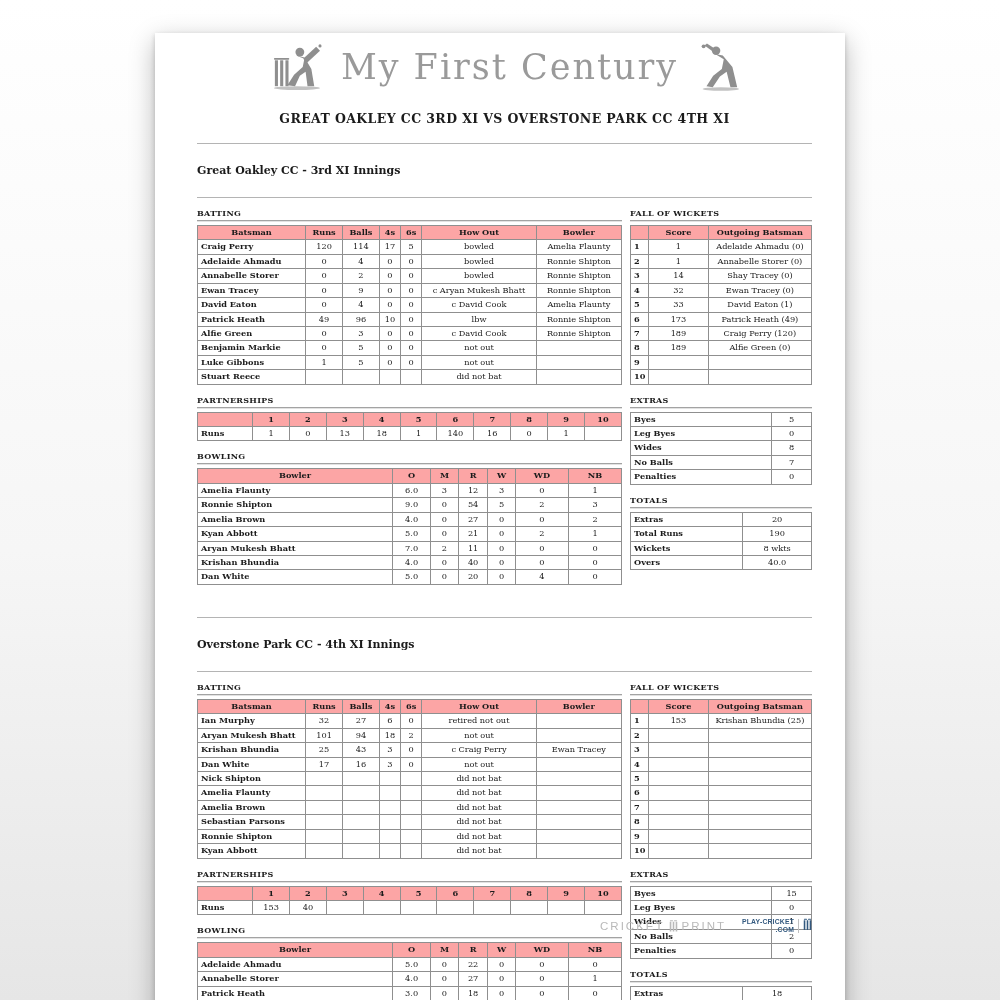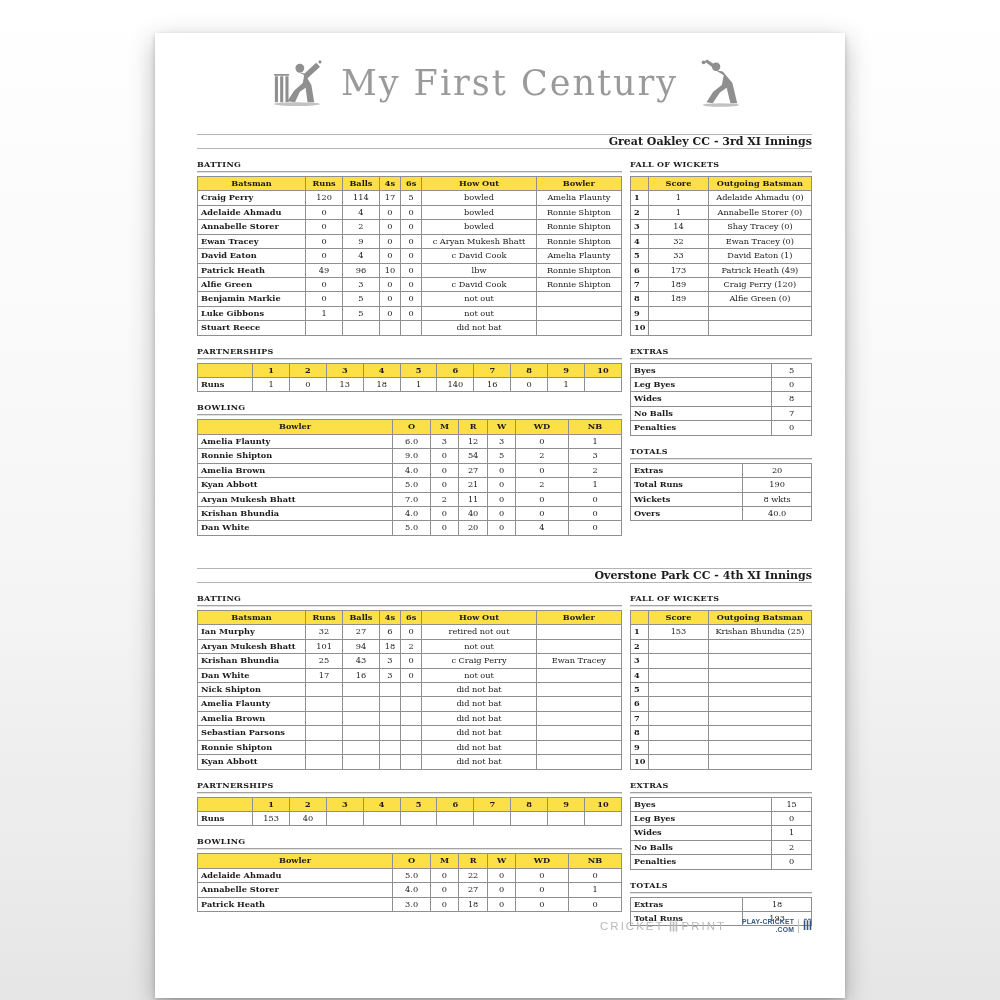--- a/index.html
+++ b/index.html
@@ -11,50 +11,50 @@
   }
   .sheet {
     position:relative;
     width:690px; min-height:937px;
     margin:33px auto 0;
     background:#ffffff;
     box-shadow: 0 8px 24px rgba(0,0,0,0.28), 0 2px 5px rgba(0,0,0,0.18);
     padding:0 33px 40px 42px;
   }
   
-  .brand { display:flex; align-items:center; justify-content:center; gap:16px; padding-top:26px; margin-bottom:20px; }
+  .brand { display:flex; align-items:center; justify-content:center; gap:16px; padding-top:10px; margin-bottom:20px; }
   .brand h1 { font-size:35px; font-weight:400; color:#9a9a9a; letter-spacing:2px; white-space:nowrap; }
   .brand svg { display:block; }
   .match-title { text-align:center; font-size:12.5px; font-weight:bold; letter-spacing:0.4px; margin-bottom:10px; }
   .info-row { display:flex; justify-content:space-between; font-size:8.5px; line-height:1.55; }
   .info-right { text-align:right; }
   .info-item b { font-weight:bold; }
   
   .innings-title {
-    text-align:right; font-weight:bold; font-size:11px;
+    text-align:left; font-weight:bold; font-size:11px;
     border-top:1px solid #b4b4b4; border-bottom:1px solid #b4b4b4;
-    padding:0 0; margin:7px 0 10px;
+    padding:20px 0; margin:7px 0 10px;
   }
   .cols { display:flex; gap:8px; align-items:flex-start; }
   .col-left { width:425px; flex:0 0 425px; }
   .col-right { width:182px; flex:0 0 182px; }
   .sec {
     font-weight:bold; font-size:8px; letter-spacing:0.3px;
     border-bottom:1px solid #a3a3a3; box-shadow:0 1px 0 #e2e2e2;
     padding-bottom:2px; margin-bottom:4px; margin-top:10px;
   }
   .sec:first-child { margin-top:0; }
   .innings-block { margin-bottom:32px; }
   
   table { width:100%; border-collapse:collapse; table-layout:fixed; font-size:8.2px; }
   th,td {
     border:1px solid #8f8f8f; padding:2px 3px; text-align:center;
     height:13px; line-height:1.15; overflow:hidden; white-space:nowrap;
   }
-  th { background:#fde047; font-weight:bold; }
+  th { background:#fca5a5; font-weight:bold; }
   tbody td:first-child { text-align:left; font-weight:bold; }
   
   .t-bat th:nth-child(1){width:25.5%} .t-bat th:nth-child(2){width:8.7%}
   .t-bat th:nth-child(3){width:8.7%}  .t-bat th:nth-child(4){width:5%}
   .t-bat th:nth-child(5){width:5%}    .t-bat th:nth-child(6){width:27%}
   .t-bat th:nth-child(7){width:20.1%}
   
   .t-part th:nth-child(1){width:13%}
   
   .t-bowl th:nth-child(1){width:46%} .t-bowl th:nth-child(2){width:9%}
@@ -101,20 +101,21 @@
       <svg width="48" height="48" viewBox="0 0 50 50" fill="#8f8f8f">
         <circle cx="23" cy="8" r="4.4"></circle>
         <circle cx="10" cy="3.5" r="2"></circle>
         <path d="M21 10 L11 2.5 L13.5 0.5 L25 8 Z"></path>
         <path d="M22 11.5 L31 17 L29 27 L20 34 L13 45 L19.5 46 L27 35 L34 30 L38 46 L45 46 L40 25 L30 13 Z"></path>
         <ellipse cx="28" cy="48" rx="19" ry="1.8" opacity="0.55"></ellipse>
       </svg>
     </span>
   </div>
 
+  <div class="match-title">GREAT OAKLEY CC 3RD XI VS OVERSTONE PARK CC 4TH XI</div>
 
   <div class="info-row">
   </div>
 
   <div class="innings-block">
     <div class="innings-title">Great Oakley CC - 3rd XI Innings</div>
     <div class="cols">
       <div class="col-left">
         <div class="sec">BATTING</div>
         <table class="t-bat">

